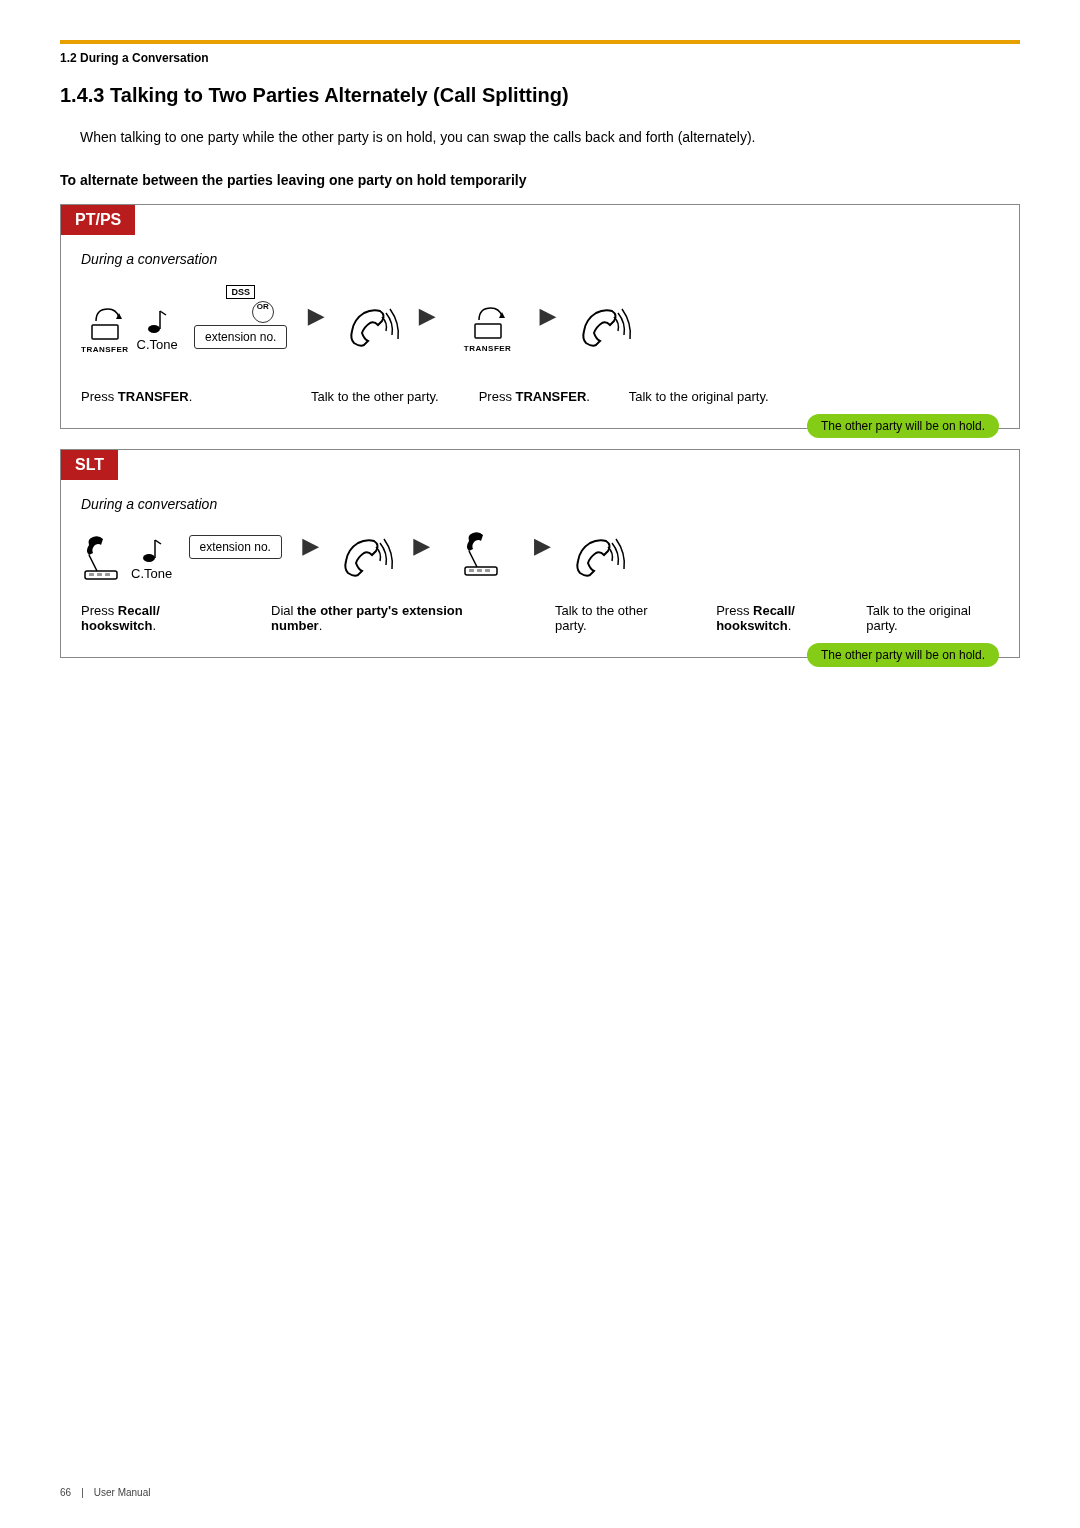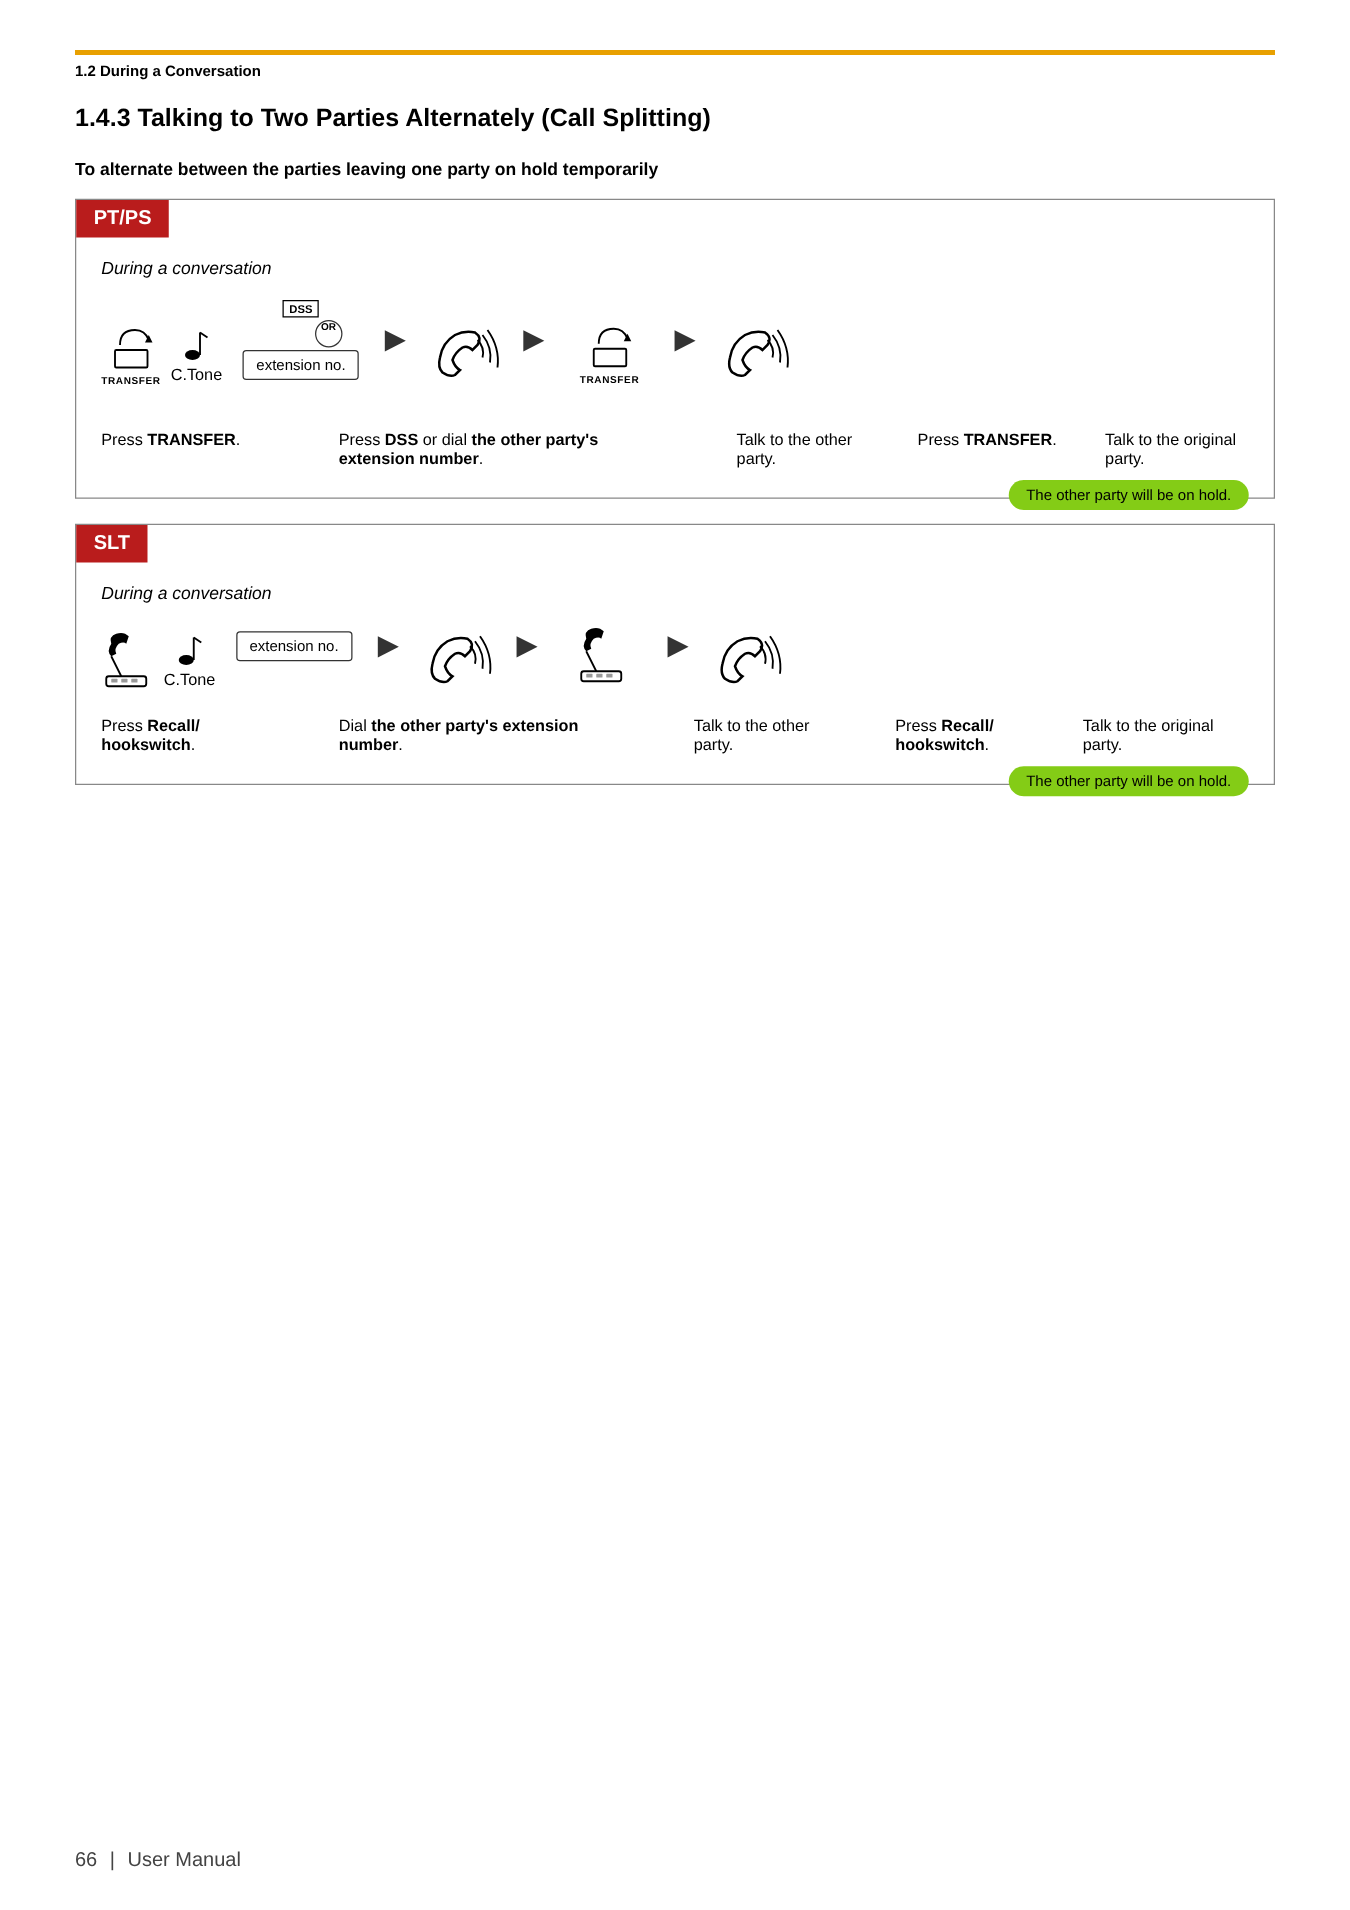--- a/index.html
+++ b/index.html
@@ -152,20 +152,21 @@
 <body>
 
 <div class="page">
 
   <div class="section-header">
     <span class="section-header-text">1.2 During a Conversation</span>
   </div>
 
   <h1 class="chapter-title">1.4.3  Talking to Two Parties Alternately (Call Splitting)</h1>
 
+  <p class="intro-text">When talking to one party while the other party is on hold, you can swap the calls back and forth (alternately).</p>
 
   <p class="sub-heading">To alternate between the parties leaving one party on hold temporarily</p>
 
   <div class="diagram-box">
     <div class="diagram-label">PT/PS</div>
     <div class="diagram-body">
       <div class="during-conv">During a conversation</div>
 
       <div class="steps-row">
 
@@ -245,23 +246,20 @@
         </div>
 
       </div>
 
       <div style="display:flex; flex-direction:row; align-items:flex-start; gap:0; font-size:13px; margin-top:0;">
 
         <div style="min-width:190px; padding-right:10px;">
           Press <strong>TRANSFER</strong>.
         </div>
 
-        <div style="min-width:160px; padding-right:10px;">
-          Press <strong>DSS</strong> or dial <strong>the other party's extension number</strong>.
-        </div>
 
         <div style="min-width:40px;"></div>
 
         <div style="min-width:90px;">
           Talk to the other party.
         </div>
 
         <div style="min-width:40px;"></div>
 
         <div style="min-width:120px;">
@@ -392,17 +390,17 @@
 
       <div class="hold-note-wrap">
         <span class="hold-note">The other party will be on hold.</span>
       </div>
 
     </div>
   </div>
 
 </div>
 
-<div style="position:fixed; bottom:30px; left:60px; font-size:16px; color:#444; display:flex; align-items:flex-start; gap:10px;">
+<div style="position:fixed; bottom:30px; left:60px; font-size:10px; color:#444; display:flex; align-items:flex-start; gap:10px;">
   <span>66</span>
   <span>|</span>
   <span>User Manual</span>
 </div>
 
 </body></html>

